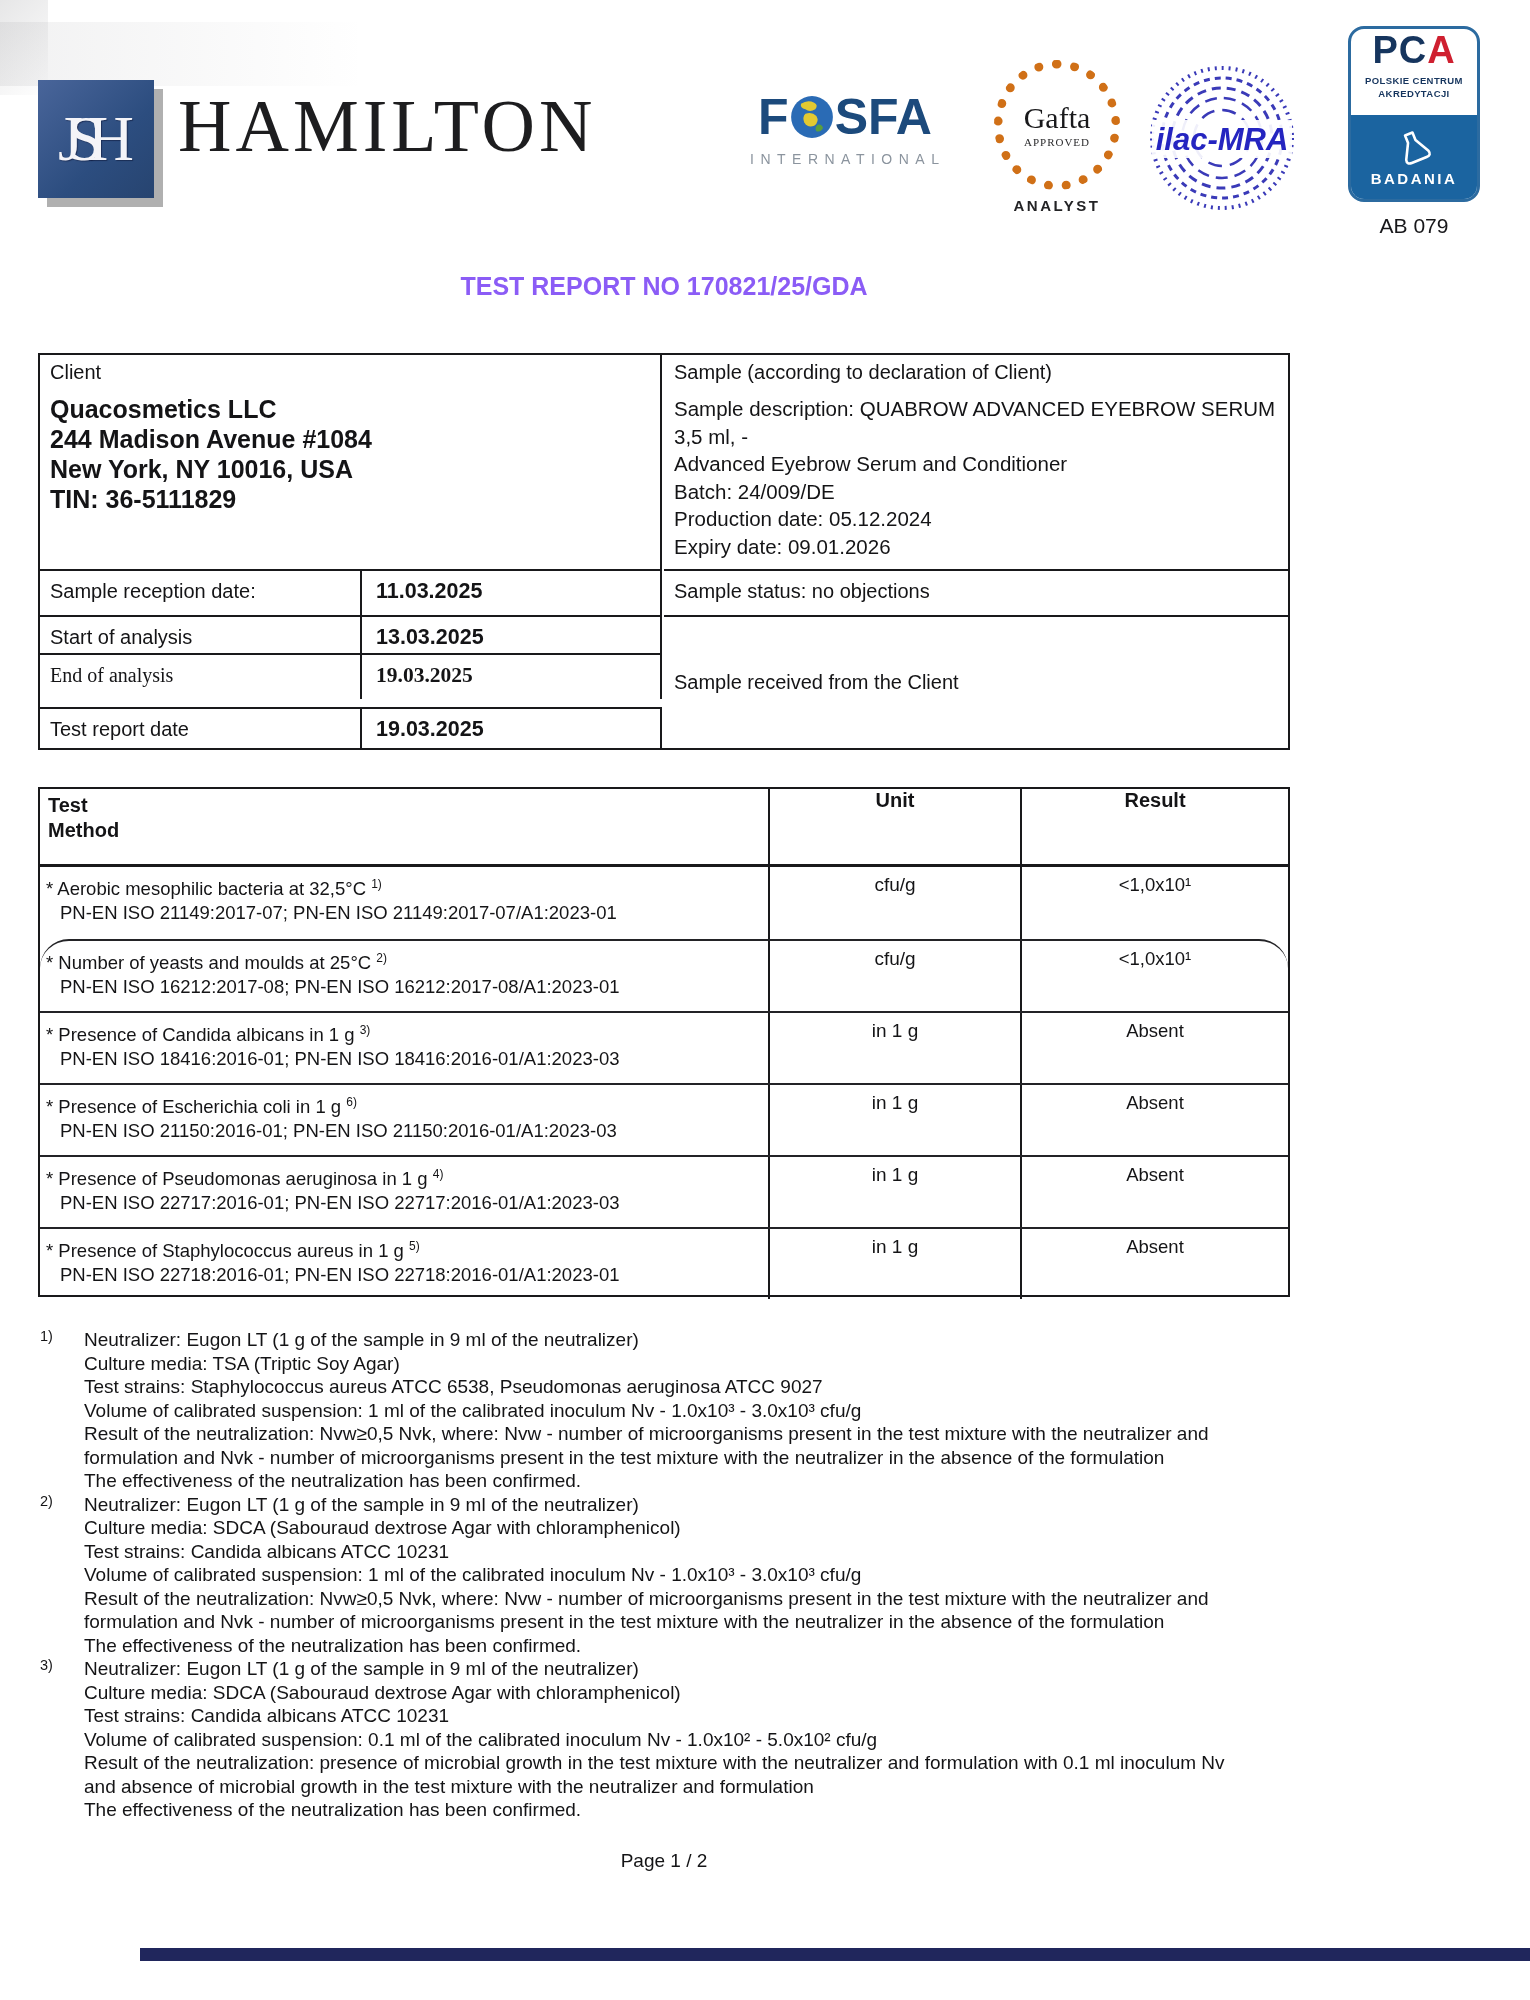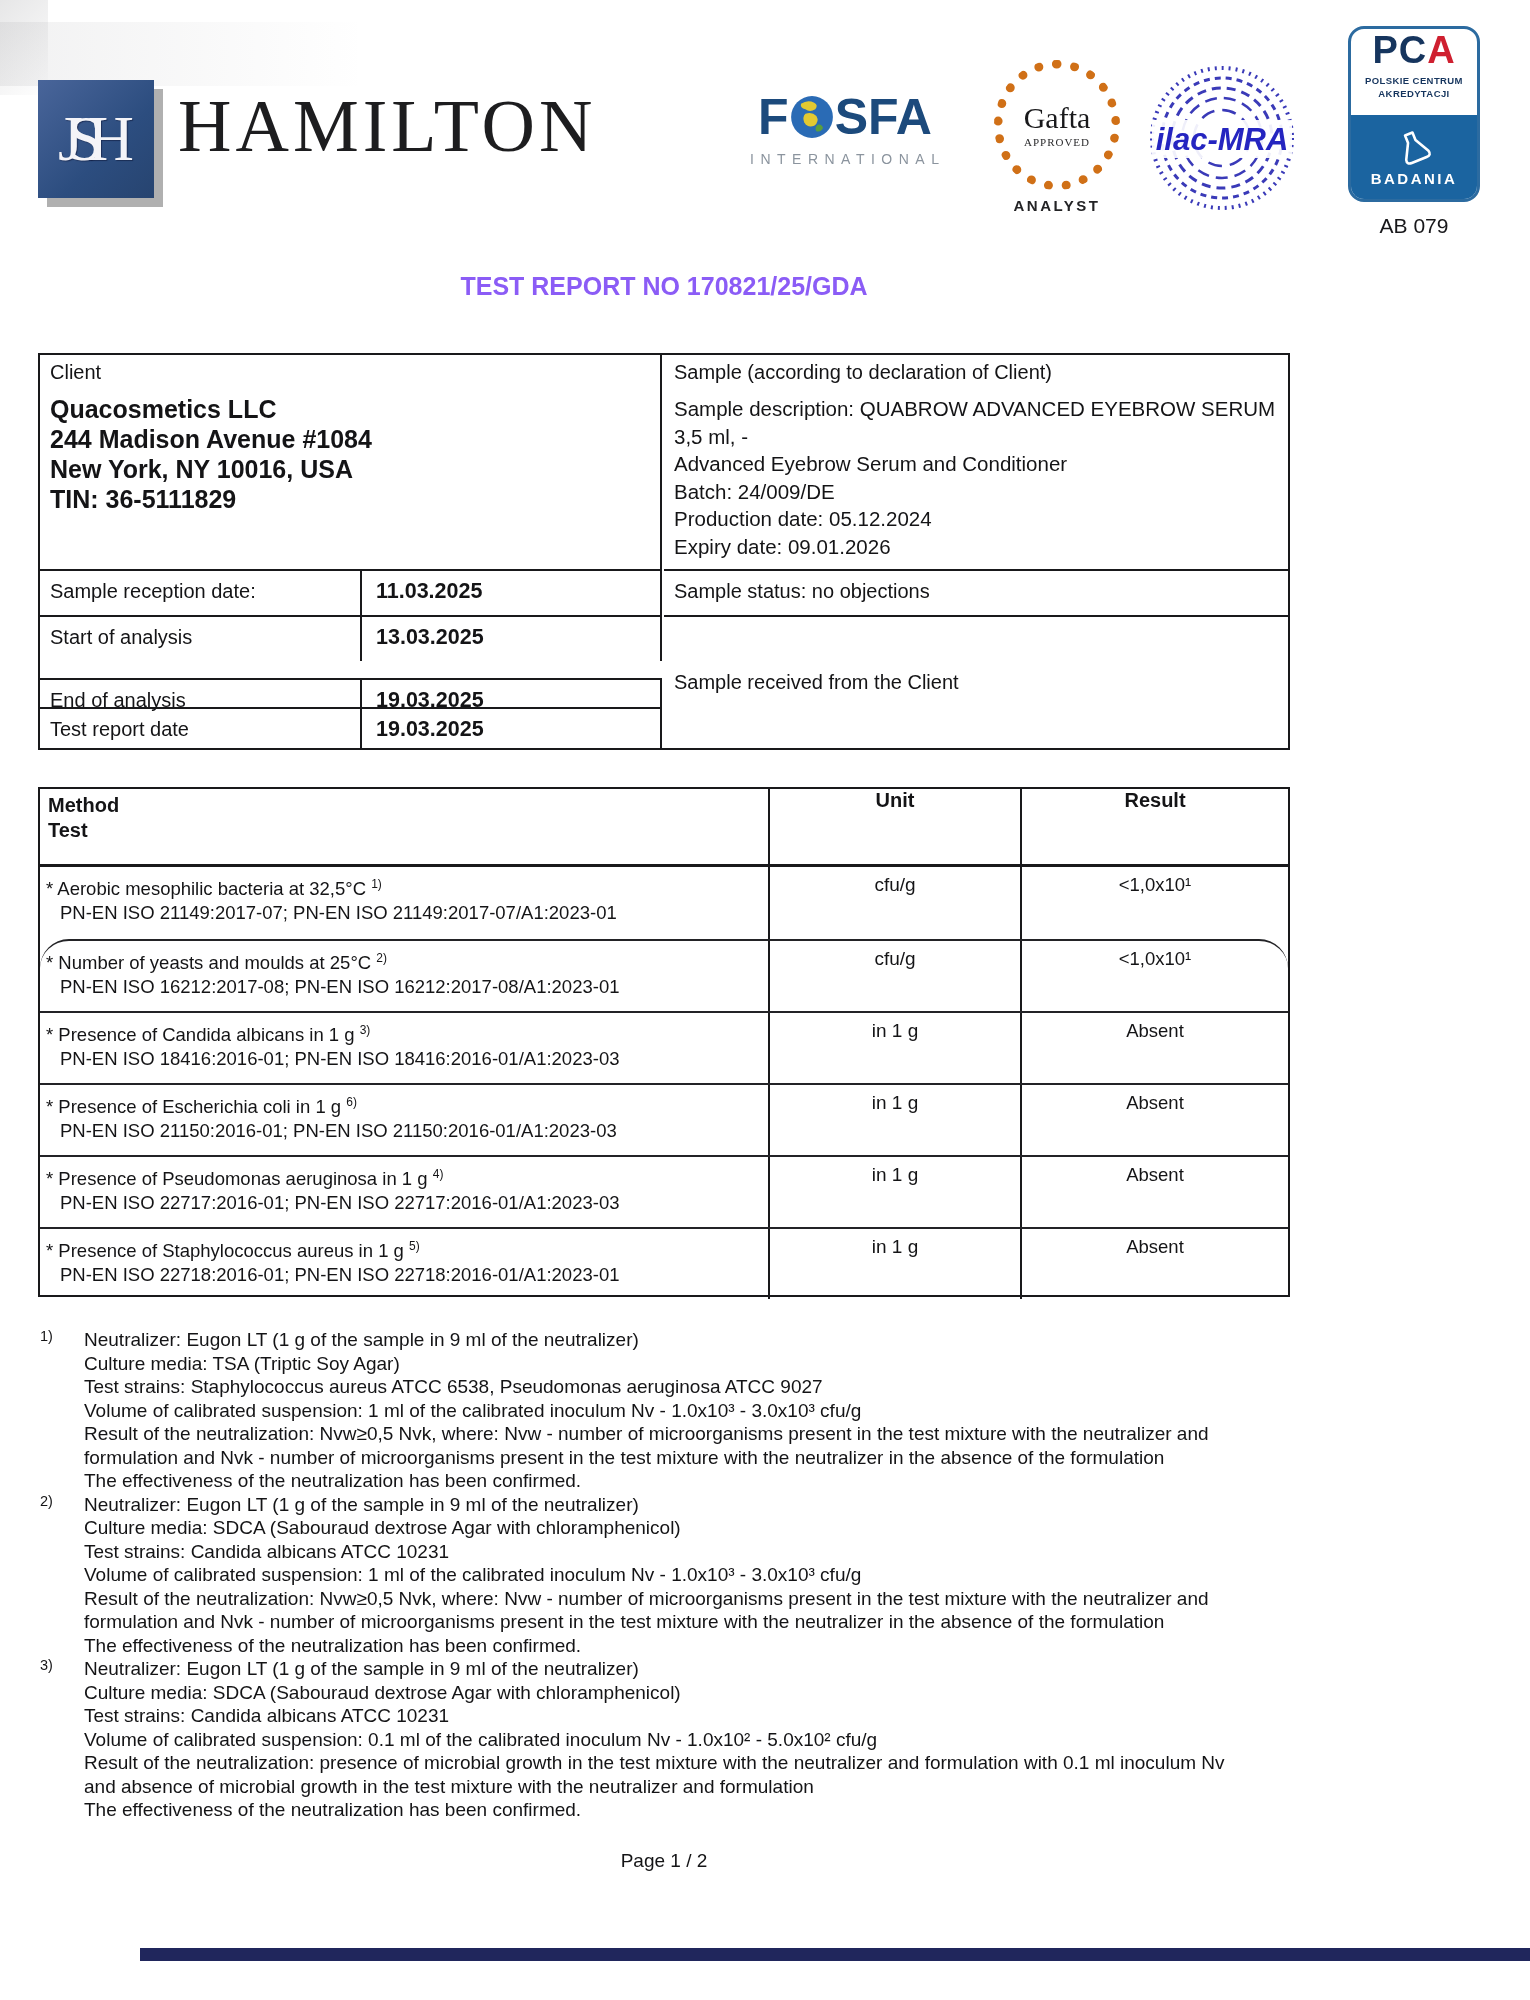--- a/index.html
+++ b/index.html
@@ -174,21 +174,21 @@
     </div>
 
     <div class="i-drow" style="top:214px;">
       <div class="i-dlabel">Sample reception date:</div>
       <div class="i-dval">11.03.2025</div>
     </div>
     <div class="i-drow" style="top:260px;">
       <div class="i-dlabel">Start of analysis</div>
       <div class="i-dval">13.03.2025</div>
     </div>
-    <div class="i-drow" style="top:323px;">
+    <div class="i-drow" style="top:298px;font-family:Liberation Serif, serif;">
       <div class="i-dlabel">End of analysis</div>
       <div class="i-dval">19.03.2025</div>
     </div>
     <div class="i-drow" style="top:352px; height:43px;">
       <div class="i-dlabel">Test report date</div>
       <div class="i-dval">19.03.2025</div>
     </div>
 
     <div class="i-sample">
       <div class="i-sample-header">Sample (according to declaration of Client)</div>
@@ -200,22 +200,22 @@
         <div>Expiry date: 09.01.2026</div>
       </div>
     </div>
     <div class="i-status">Sample status: no objections</div>
     <div class="i-received">Sample received from the Client</div>
   </div>
 
   <div class="res">
     <div class="r-head">
       <div class="rh-test">
+        <div>Test</div>
         <div>Method</div>
-        <div>Test</div>
       </div>
       <div class="rh-unit">Unit</div>
       <div class="rh-result">Result</div>
     </div>
 
     <div class="r-row first" style="top:78px;">
       <div class="rc-test">
         <div><span>* Aerobic mesophilic bacteria at 32,5°C</span> <sup>1)</sup></div>
         <div class="rc-method">PN-EN ISO 21149:2017-07; PN-EN ISO 21149:2017-07/A1:2023-01</div>
       </div>

